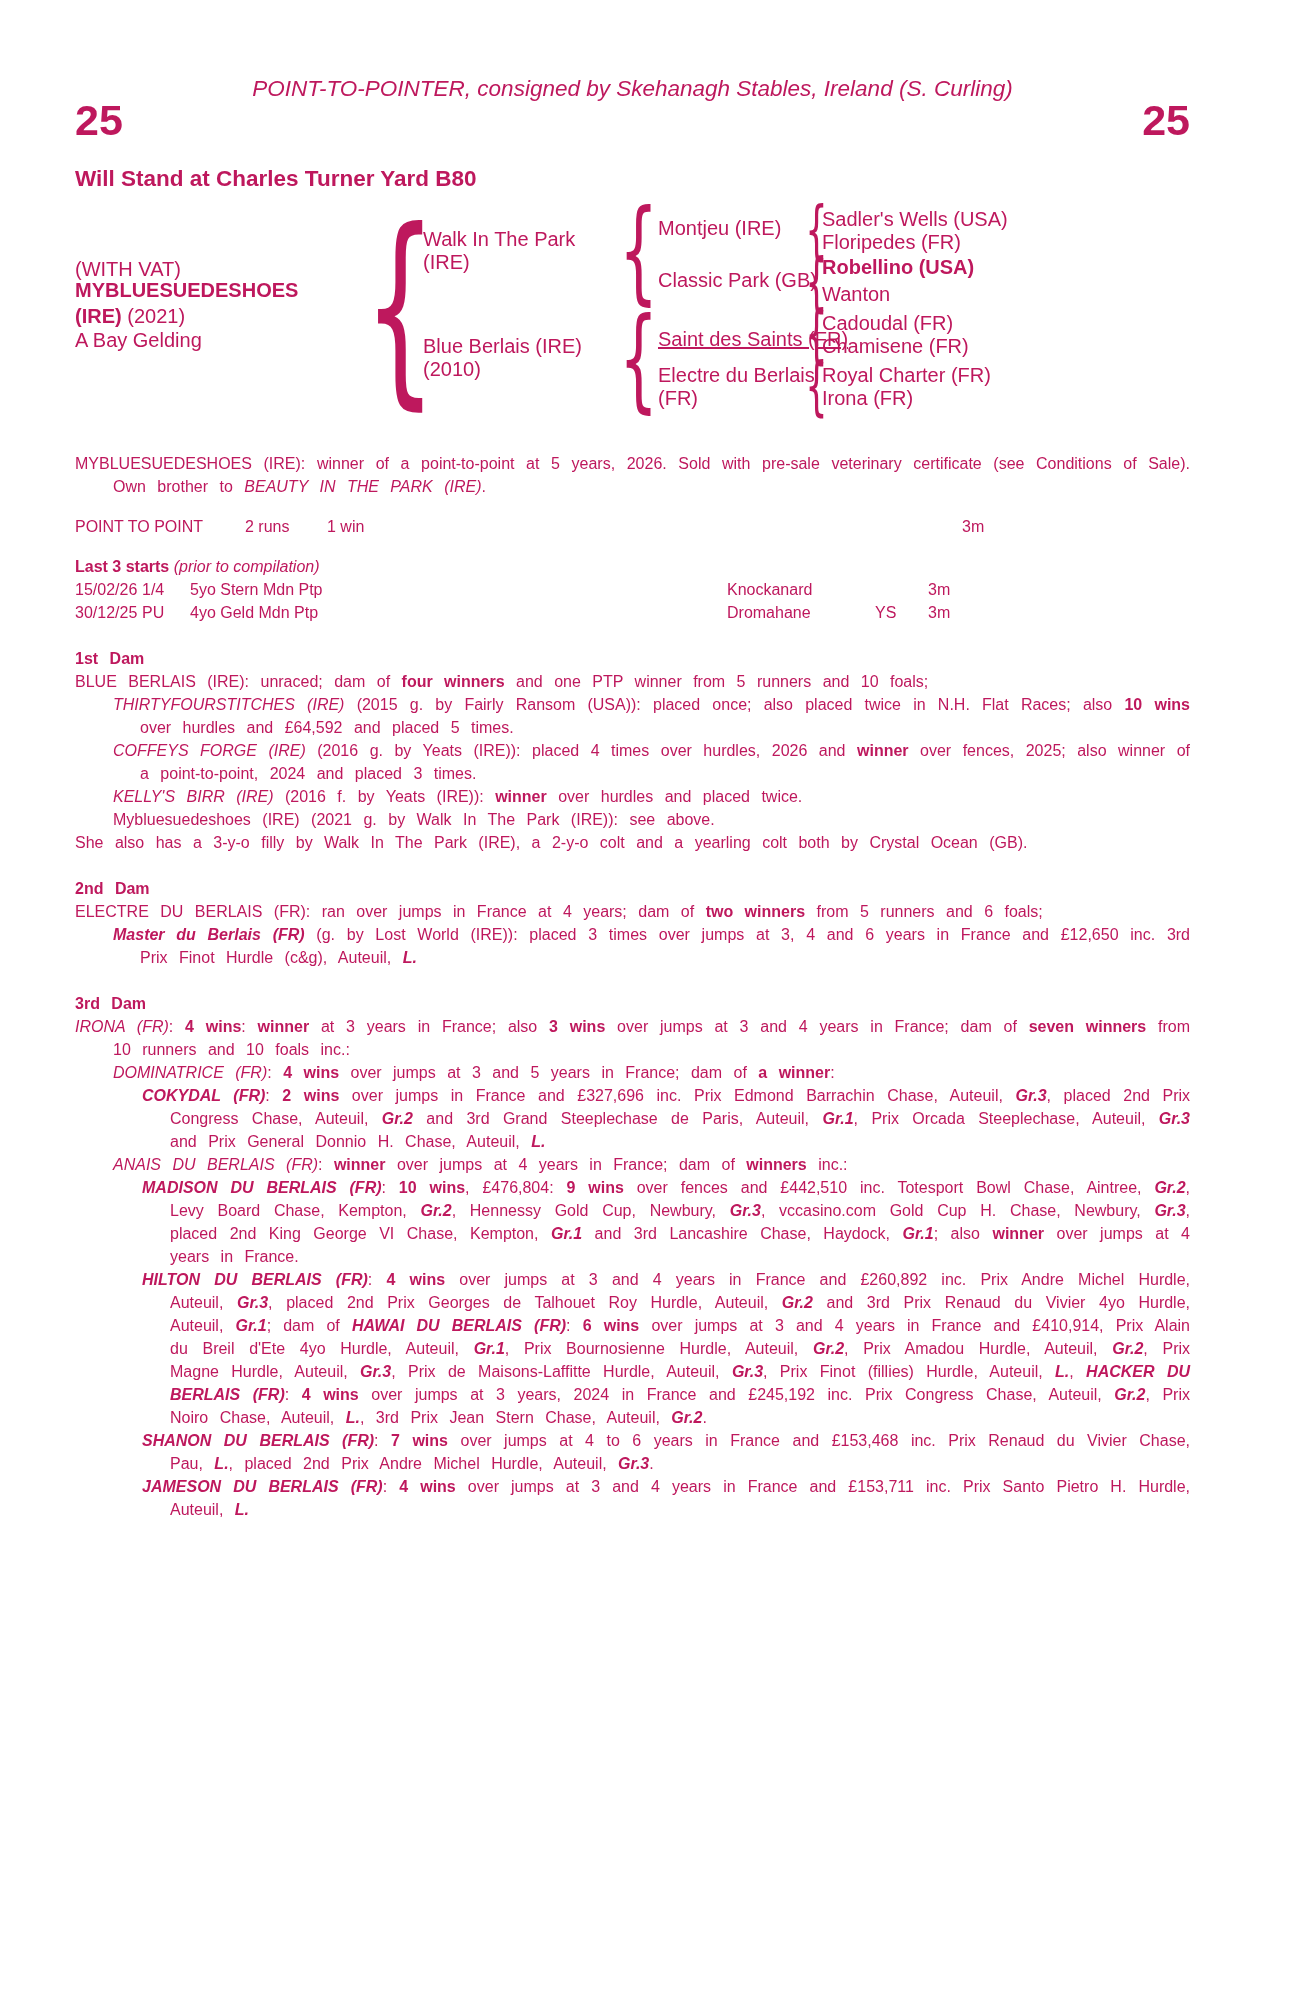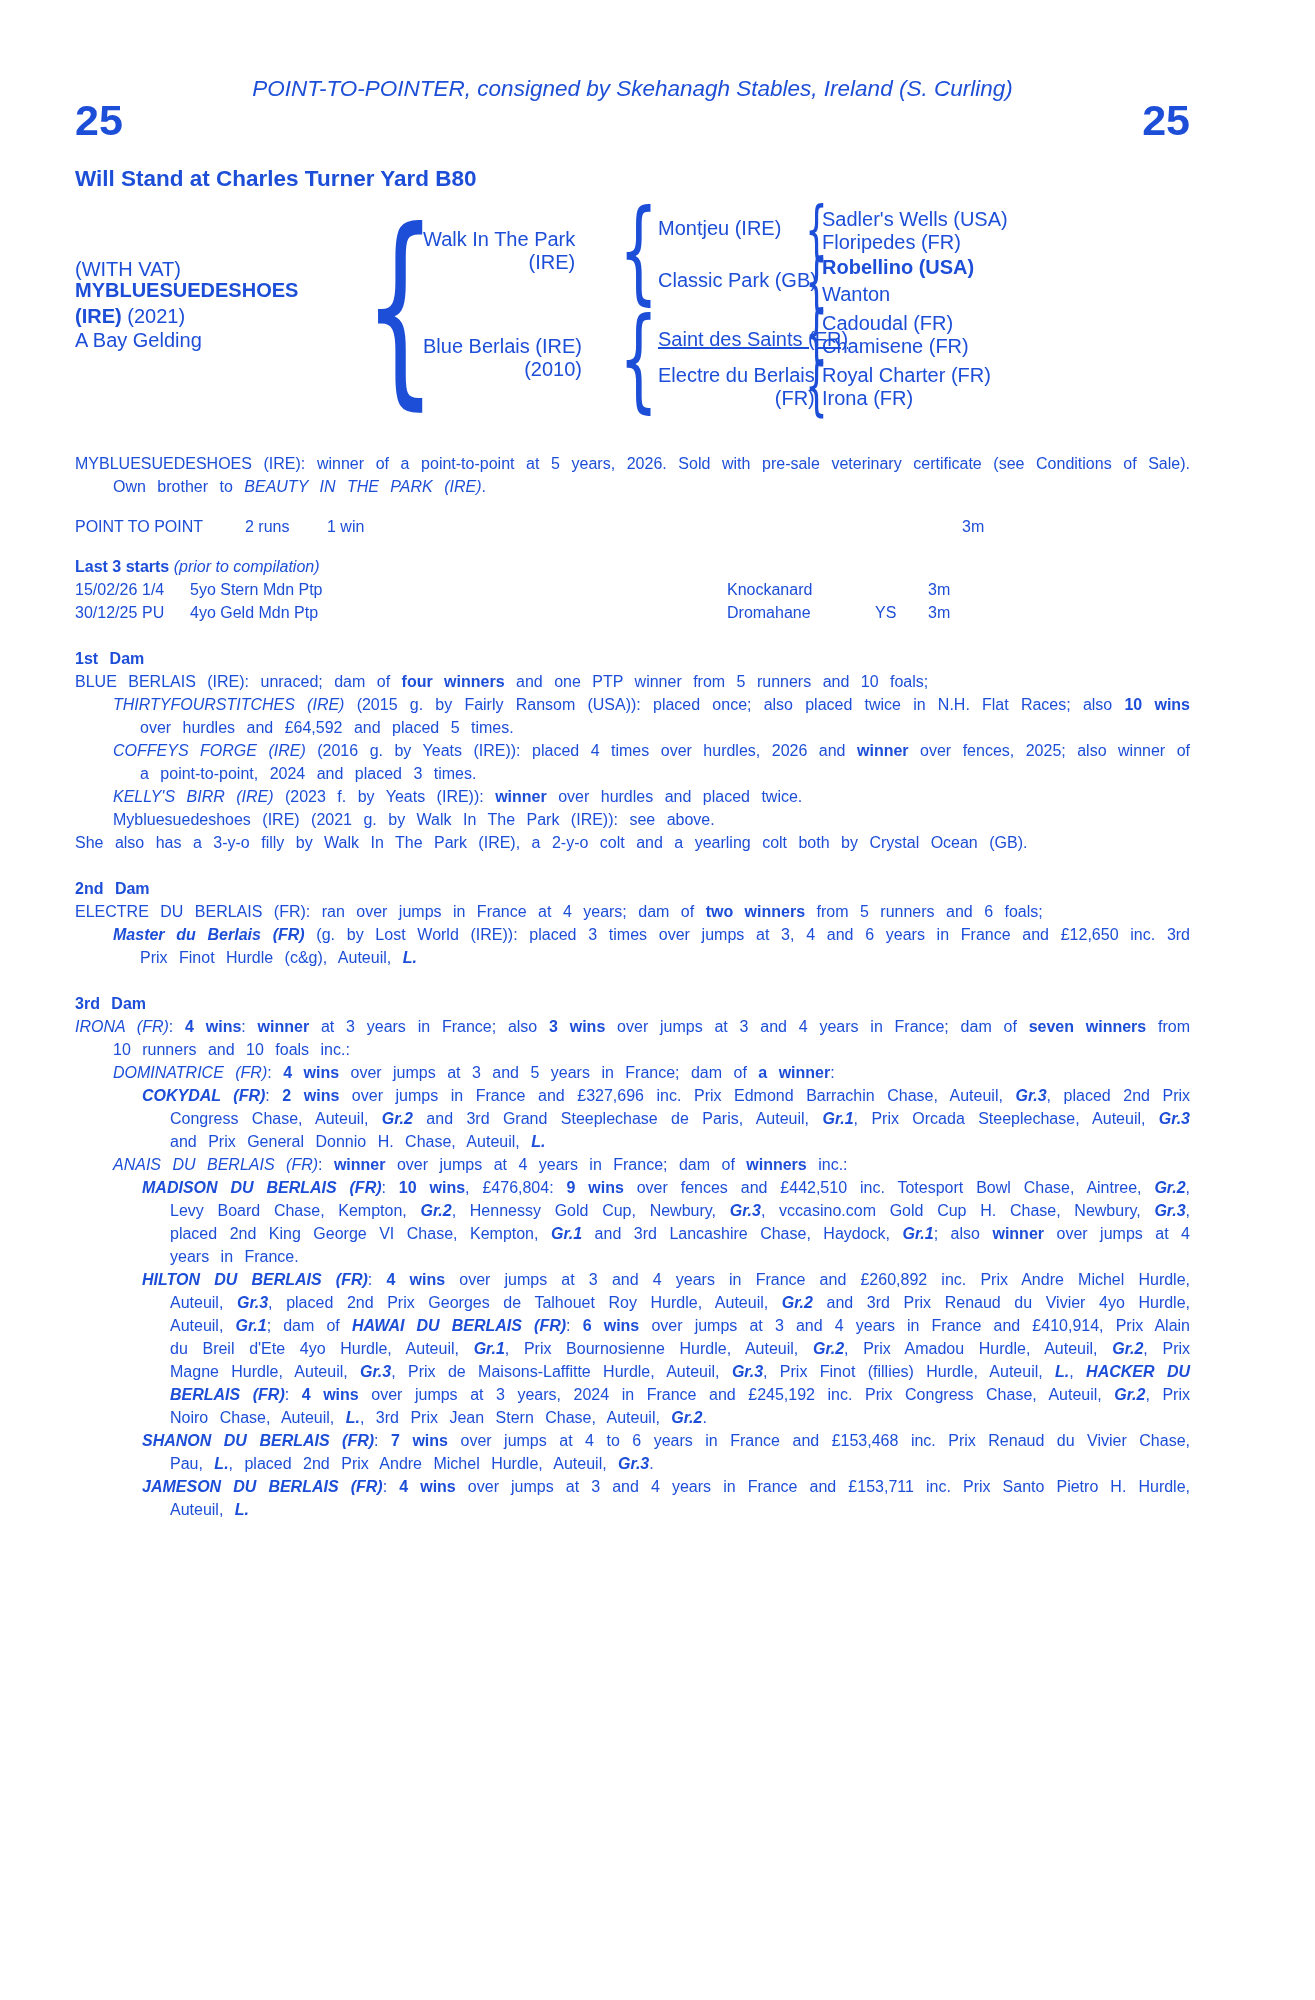--- a/index.html
+++ b/index.html
@@ -1,21 +1,21 @@
 <!DOCTYPE html>
 <html><head>
 <meta charset="utf-8">
 <style>
   html,body{margin:0;padding:0;background:#e8e8e8;}
   .page{
     position:relative;
     width:1315px;height:2000px;
     background:#ffffff;
     font-family:"Liberation Sans",sans-serif;
-    color:#1d4ed8;
+    color:#be185d;
     overflow:hidden;
     margin:0 auto;
   }
   
   .consignment{
     position:absolute;left:75px;top:76px;width:1115px;
     text-align:center;font-style:italic;font-size:22.5px;line-height:26px;
   }
   .lot{position:absolute;top:96px;font-size:43px;font-weight:bold;line-height:48px;}
   .lot-left{left:75px;}
@@ -37,21 +37,21 @@
   .g2-2{left:658px;top:328px;text-decoration:underline;}
   .g2-3{left:658px;top:364px;}
   .g3-0{left:822px;top:208px;}
   .g3-1{left:822px;top:231px;}
   .g3-2{left:822px;top:256px;font-weight:bold;}
   .g3-3{left:822px;top:283px;}
   .g3-4{left:822px;top:312px;}
   .g3-5{left:822px;top:335px;}
   .g3-6{left:822px;top:364px;}
   .g3-7{left:822px;top:387px;}
-  .two-line span{display:block;text-align:right;}
+  .two-line span{display:block;}
   .brace{position:absolute;display:flex;align-items:center;justify-content:center;width:34px;overflow:visible;}
   .brace::before{
     content:"{";
     font-family:"DejaVu Sans",sans-serif;
     line-height:1;display:block;transform:scaleX(.55);font-weight:normal;
   }
   .br1{left:383px;top:226px;height:162px;}
   .br1::before{font-size:208px;}
   .br2a{left:622px;top:206px;height:88px;}
   .br2b{left:622px;top:314px;height:88px;}
@@ -174,21 +174,21 @@
       <span class="rc-race">4yo Geld Mdn Ptp</span>
       <span class="rc-venue">Dromahane</span>
       <span class="rc-going">YS</span>
       <span class="rc-dist">3m</span>
     </div>
 
     <p class="dam-h">1st Dam</p>
     <p class="l1"><span>BLUE BERLAIS (IRE): unraced; dam of </span><span class="b">four winners</span><span> and one PTP winner from 5 runners and 10 foals;</span></p>
     <p class="l2"><span class="i">THIRTYFOURSTITCHES (IRE)</span><span> (2015 g. by Fairly Ransom (USA)): placed once; also placed twice in N.H. Flat Races; also </span><span class="b">10 wins</span><span> over hurdles and £64,592 and placed 5 times.</span></p>
     <p class="l2"><span class="i">COFFEYS FORGE (IRE)</span><span> (2016 g. by Yeats (IRE)): placed 4 times over hurdles, 2026 and </span><span class="b">winner</span><span> over fences, 2025; also winner of a point-to-point, 2024 and placed 3 times.</span></p>
-    <p class="l2"><span class="i">KELLY'S BIRR (IRE)</span><span> (2023 f. by Yeats (IRE)): </span><span class="b">winner</span><span> over hurdles and placed twice.</span></p>
+    <p class="l2"><span class="i">KELLY'S BIRR (IRE)</span><span> (2016 f. by Yeats (IRE)): </span><span class="b">winner</span><span> over hurdles and placed twice.</span></p>
     <p class="l2"><span>Mybluesuedeshoes (IRE) (2021 g. by Walk In The Park (IRE)): see above.</span></p>
     <p class="l1"><span>She also has a 3-y-o filly by Walk In The Park (IRE), a 2-y-o colt and a yearling colt both by Crystal Ocean (GB).</span></p>
 
     <p class="dam-h">2nd Dam</p>
     <p class="l1"><span>ELECTRE DU BERLAIS (FR): ran over jumps in France at 4 years; dam of </span><span class="b">two winners</span><span> from 5 runners and 6 foals;</span></p>
     <p class="l2"><span class="b i">Master du Berlais (FR)</span><span> (g. by Lost World (IRE)): placed 3 times over jumps at 3, 4 and 6 years in France and £12,650 inc. 3rd Prix Finot Hurdle (c&amp;g), Auteuil, </span><span class="b i">L.</span></p>
 
     <p class="dam-h">3rd Dam</p>
     <p class="l1"><span class="i">IRONA (FR)</span><span>: </span><span class="b">4 wins</span><span>: </span><span class="b">winner</span><span> at 3 years in France; also </span><span class="b">3 wins</span><span> over jumps at 3 and 4 years in France; dam of </span><span class="b">seven winners</span><span> from 10 runners and 10 foals inc.:</span></p>
     <p class="l2"><span class="i">DOMINATRICE (FR)</span><span>: </span><span class="b">4 wins</span><span> over jumps at 3 and 5 years in France; dam of </span><span class="b">a winner</span><span>:</span></p>

